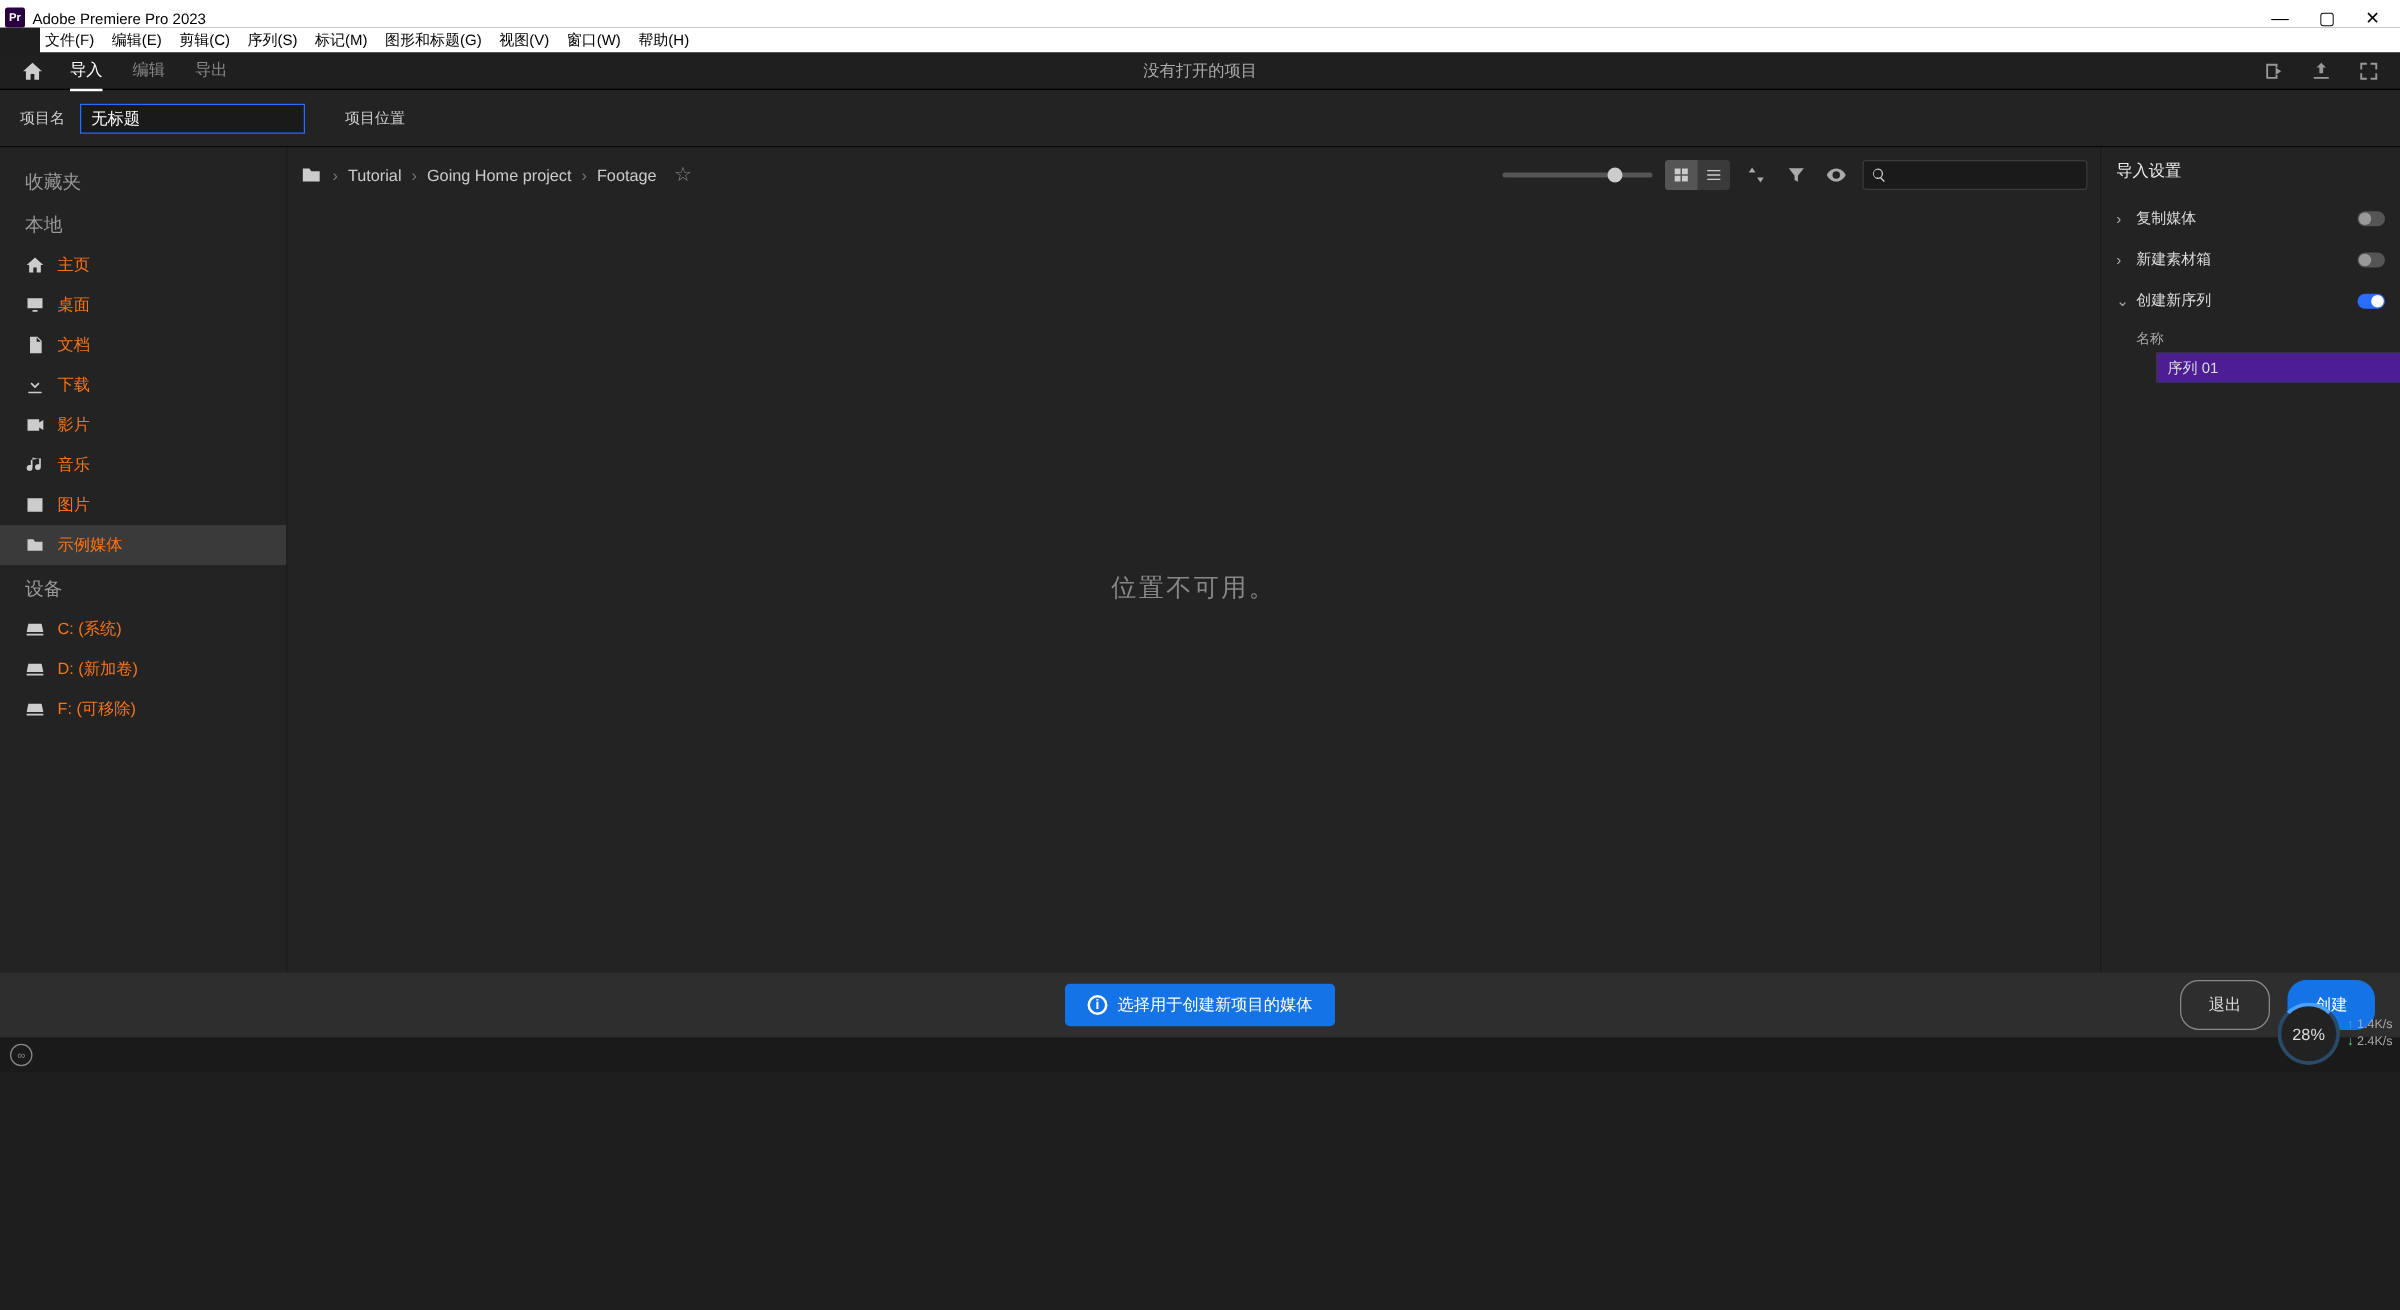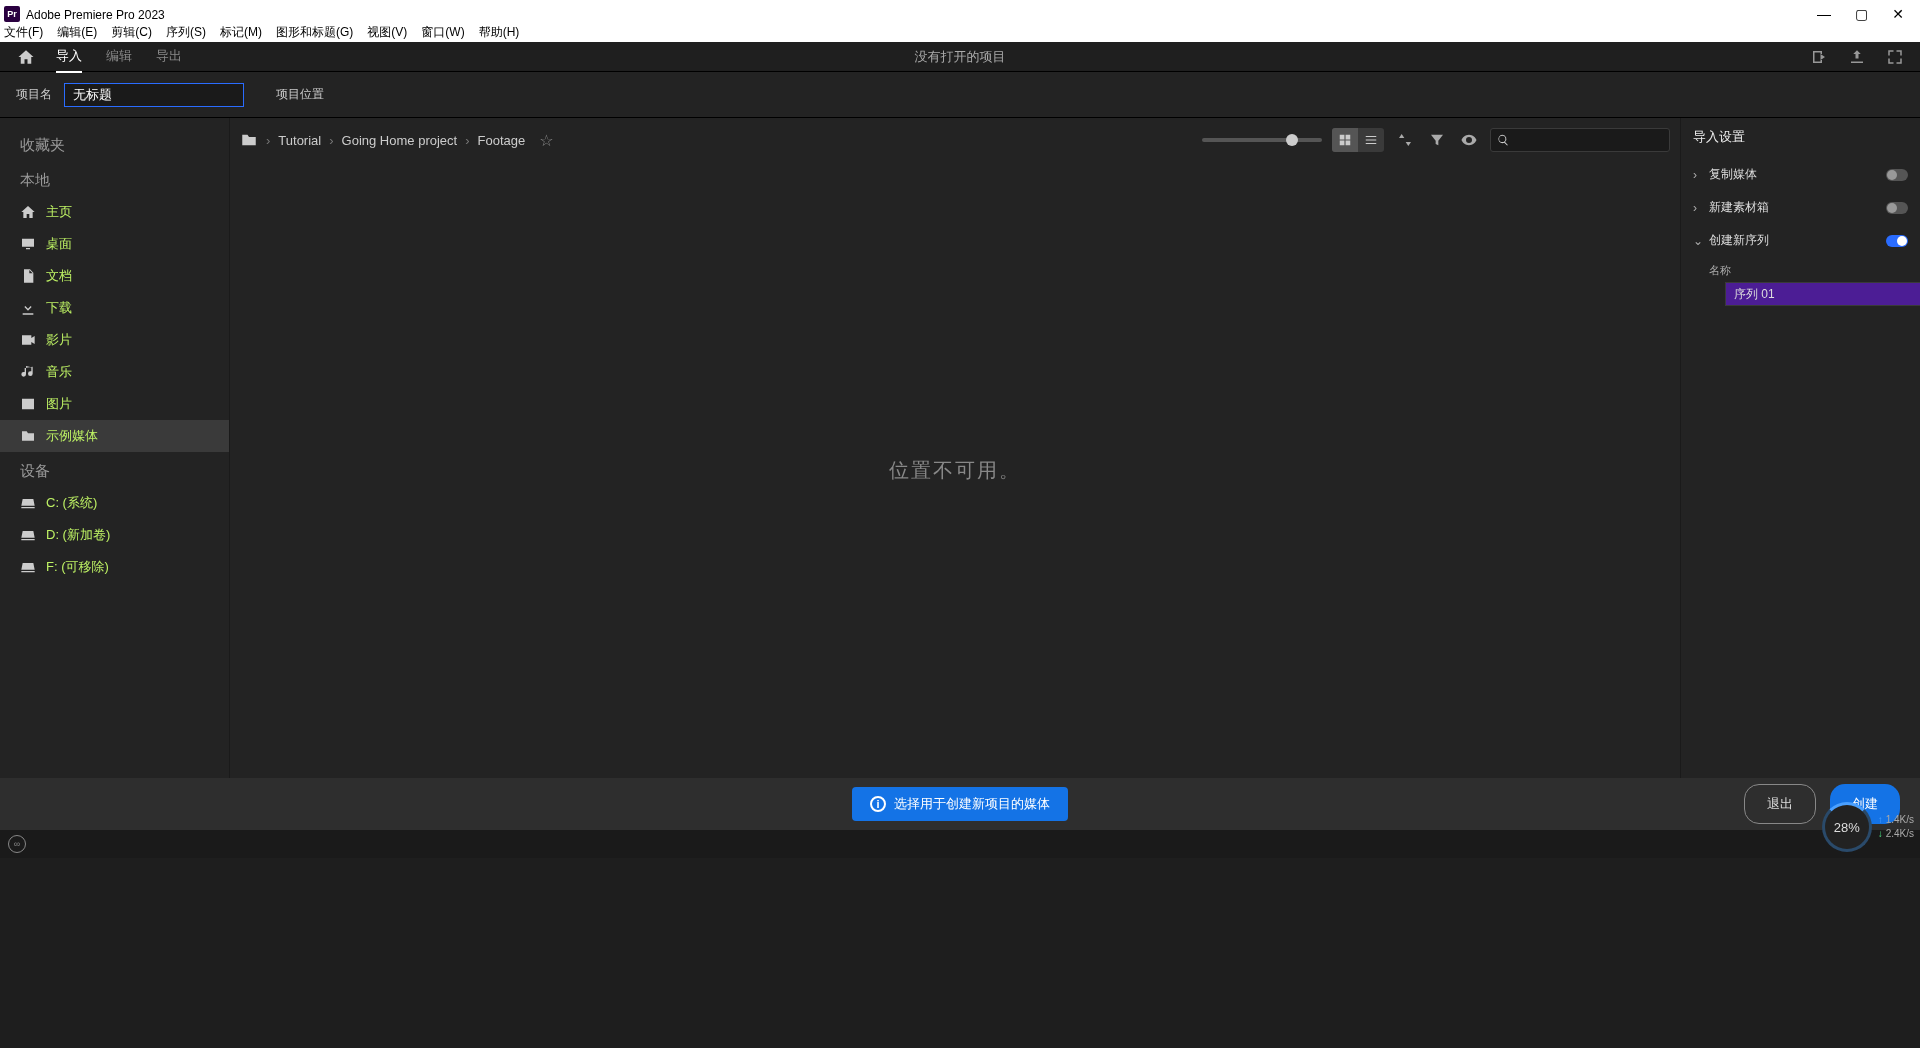--- a/index.html
+++ b/index.html
@@ -6,21 +6,21 @@
 body { background: #1e1e1e; width: 1920px; height: 1048px; overflow: hidden; color: #ccc; font-size: 12px; user-select: none; }
 
 
 .titlebar { height: 22px; background: #fff; color: #000; display: flex; align-items: flex-end; padding: 0 4px; }
 .titlebar .app-icon { width: 16px; height: 16px; background: #2a0040; color: #fff; font-size: 9px; display: flex; align-items: center; justify-content: center; border-radius: 2px; margin-right: 6px; font-weight: bold; }
 .titlebar .title { font-size: 12px; }
 .titlebar .win-controls { margin-left: auto; display: flex; gap: 24px; padding-right: 12px; font-size: 14px; }
 .titlebar .win-controls span { cursor: pointer; }
 
 
-.menubar { height: 20px; background: #fff; color: #000; display: flex; align-items: center; padding: 0 4px; gap: 14px; font-size: 12px; }
+.menubar { height: 20px; background: #fff; color: #000; display: flex; align-items: center; padding: 0 4px; gap: 14px; font-size: 12px; margin-left: 32px; }
 .menubar span { cursor: pointer; }
 
 
 .toolbar { height: 30px; background: #1f1f1f; display: flex; align-items: center; padding: 0 16px; border-bottom: 1px solid #000; position: relative; }
 .toolbar .home-icon { width: 20px; height: 18px; margin-right: 20px; cursor: pointer; }
 .toolbar .tabs { display: flex; gap: 24px; }
 .toolbar .tab { color: #888; cursor: pointer; padding: 6px 0; font-size: 13px; }
 .toolbar .tab.active { color: #fff; border-bottom: 2px solid #fff; }
 .toolbar .center-title { position: absolute; left: 50%; transform: translateX(-50%); color: #aaa; font-size: 13px; }
 .toolbar .right-icons { margin-left: auto; display: flex; gap: 20px; }
@@ -32,21 +32,21 @@
 .project-row .pname-input { width: 180px; height: 24px; background: #1a1a1a; border: 1px solid #2a6cff; color: #fff; padding: 0 8px; font-size: 13px; }
 .project-row .pname-input::selection { background: #2a6cff; }
 .project-row .plocation { margin-left: 20px; }
 .project-row .plocation-box { display: flex; align-items: center; background: #2a2a2a; border: 1px solid #3a3a3a; border-radius: 3px; height: 24px; padding: 0 10px; width: 370px; color: #bbb; position: relative; }
 .project-row .plocation-box .chev { margin-left: auto; }
 
 
 .main { display: flex; height: 660px; background: #232323; }
 .sidebar { width: 230px; background: #232323; padding: 8px 0; border-right: 1px solid #1a1a1a; }
 .sidebar .section-label { color: #999; font-size: 15px; padding: 10px 20px 6px; }
-.sidebar .item { display: flex; align-items: center; gap: 10px; padding: 7px 20px; color: #bef264; cursor: pointer; font-size: 13px; }
+.sidebar .item { display: flex; align-items: center; gap: 10px; padding: 7px 20px; color: #f97316; cursor: pointer; font-size: 13px; }
 .sidebar .item .sicon { width: 16px; height: 16px; display: flex; align-items: center; justify-content: center; }
 .sidebar .item.active { background: #3a3a3a; }
 
 .browser { flex: 1; display: flex; flex-direction: column; background: #232323; }
 .browser-header { display: flex; align-items: center; padding: 10px 10px; gap: 10px; }
 .breadcrumb { display: flex; align-items: center; gap: 8px; color: #ccc; font-size: 13px; }
 .breadcrumb .folder-icon { width: 18px; height: 18px; }
 .breadcrumb .sep { color: #777; }
 .breadcrumb .crumb { cursor: pointer; }
 .breadcrumb .star { color: #888; cursor: pointer; margin-left: 6px; font-size: 16px; }

